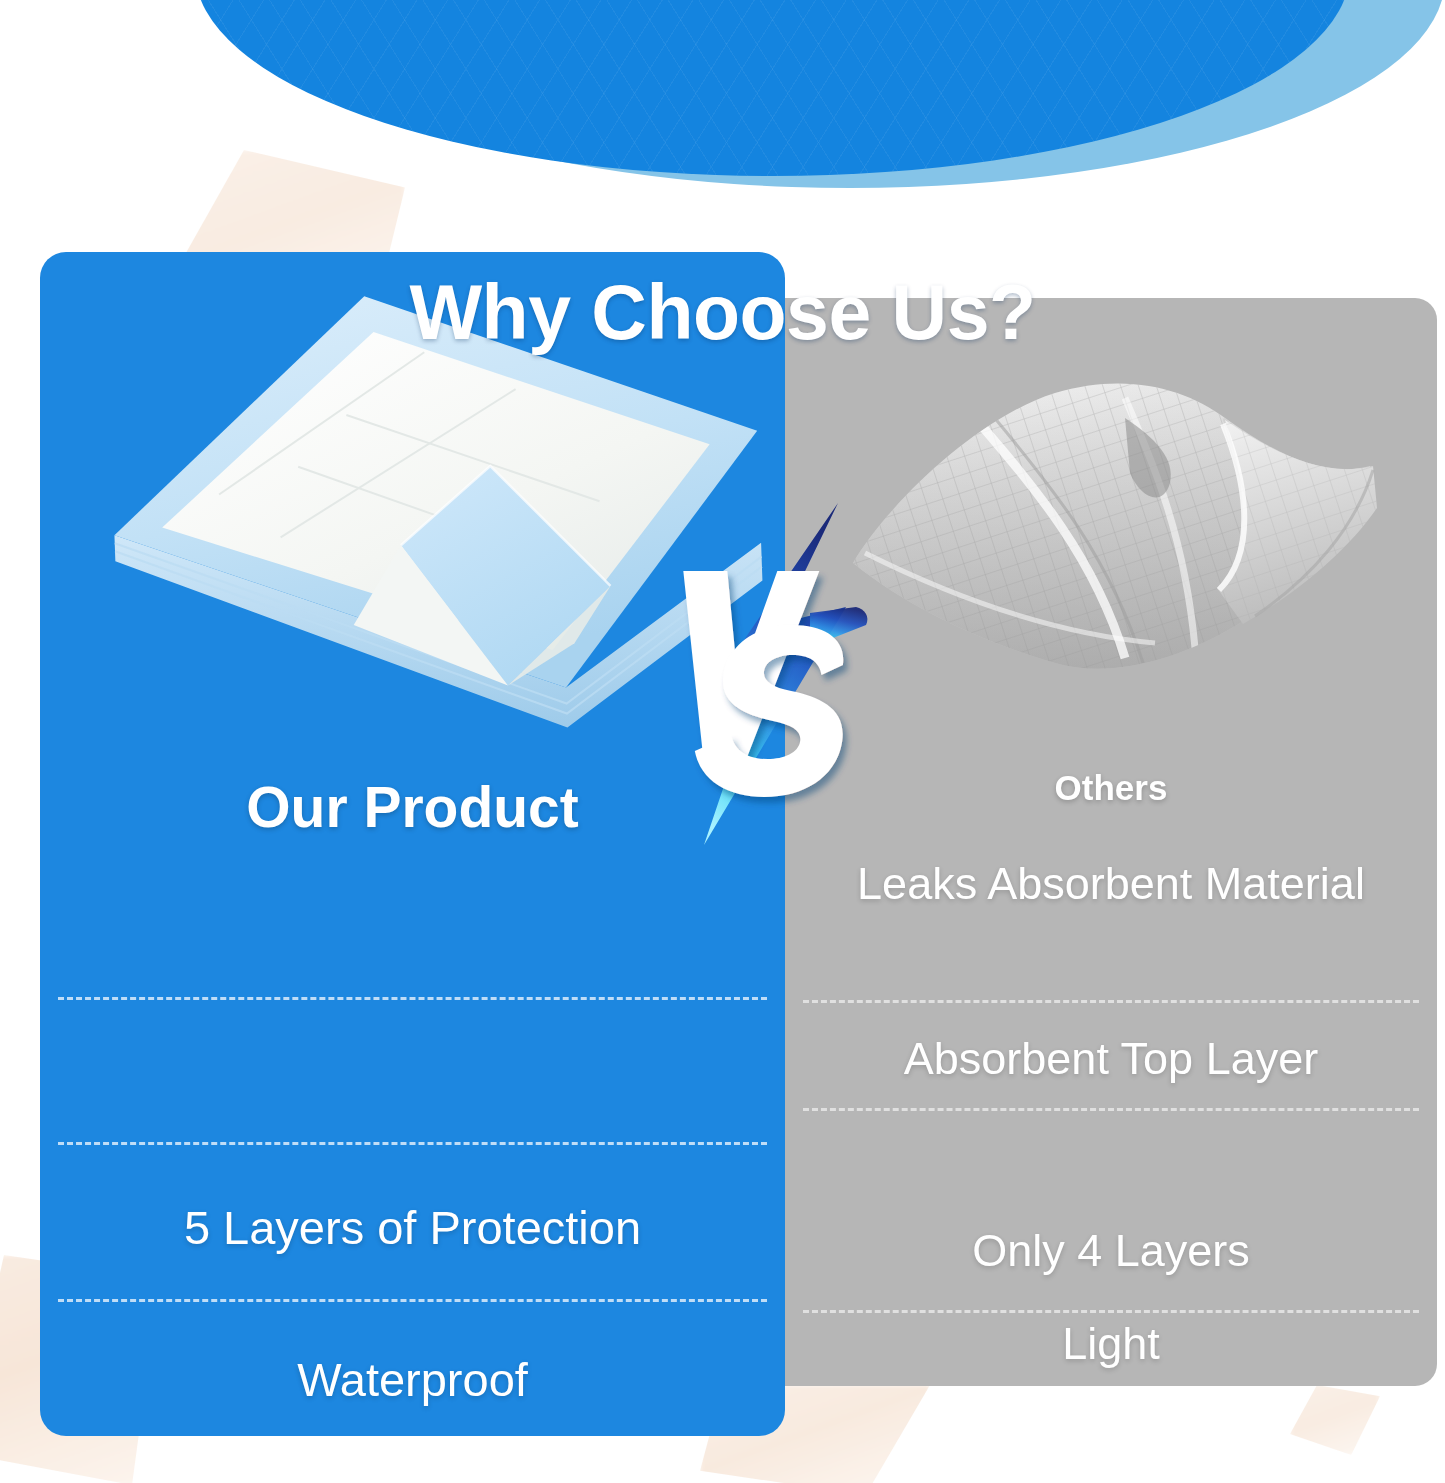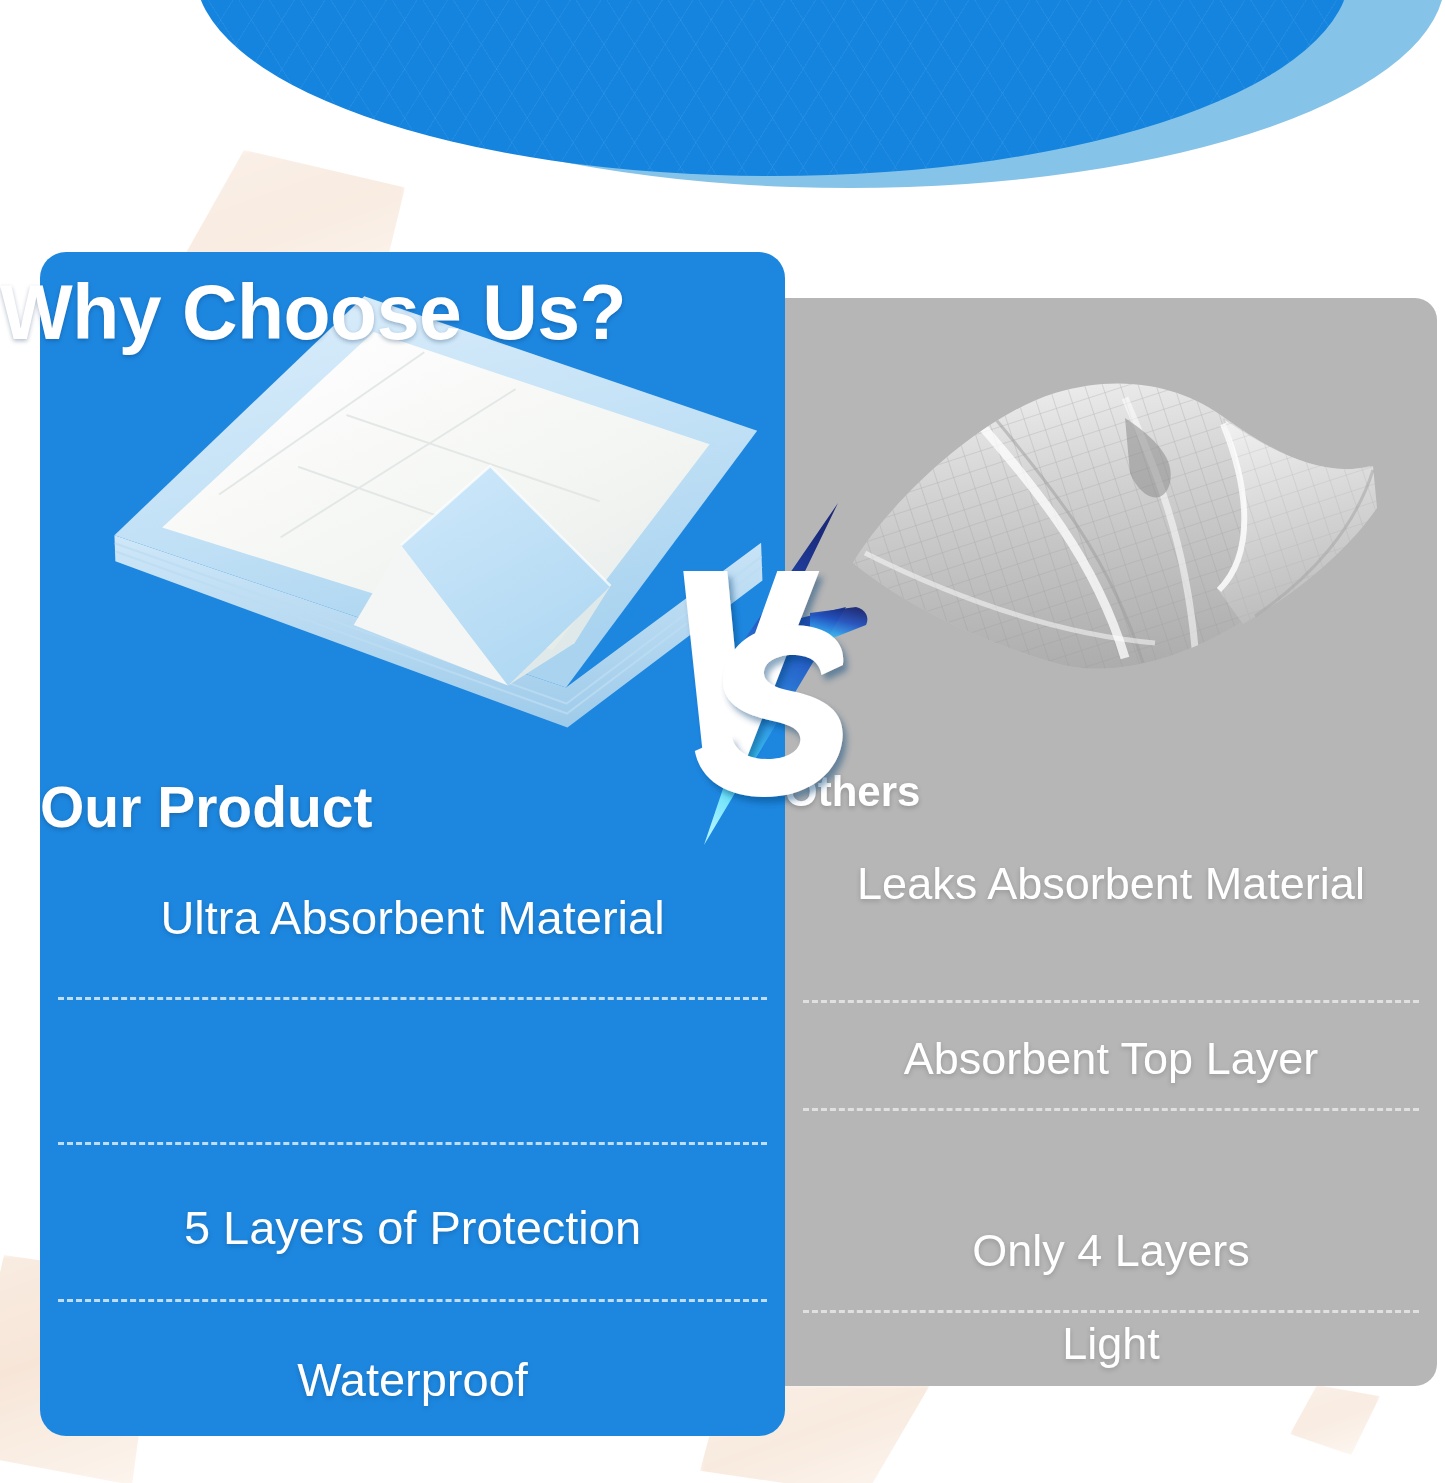--- a/index.html
+++ b/index.html
@@ -75,20 +75,21 @@
     position: absolute;
     inset: 0;
     background-image:
       repeating-linear-gradient(58deg, rgba(255,255,255,.055) 0 1px, rgba(255,255,255,0) 1px 26px),
       repeating-linear-gradient(-58deg, rgba(255,255,255,.055) 0 1px, rgba(255,255,255,0) 1px 26px);
   }
   .banner-title {
     position: absolute;
     left: 0; top: 268px;
     width: 1445px;
+    text-align: center;
     color: #ffffff;
     font-size: 77px;
     font-weight: bold;
     letter-spacing: -0.5px;
     text-shadow: 0 2px 4px rgba(0,40,85,.30);
     z-index: 6;
   }
 
   
   .panel {
@@ -121,32 +122,33 @@
   }
   .others-photo {
     left: 40px; top: 60px;
     width: 570px; height: 340px;
   }
 
   
   .col-head {
     position: absolute;
     width: 100%;
+    text-align: center;
     color: #ffffff;
     font-weight: bold;
     text-shadow: 0 2px 5px rgba(0,0,0,.22);
   }
   .ours-head {
     top: 522px;
     font-size: 57px;
     letter-spacing: 0px;
   }
   .others-head {
     top: 470px;
-    font-size: 42px;
+    font-size: 35px;
   }
   .feat {
     position: absolute;
     width: 100%;
     text-align: center;
     color: #ffffff;
     font-weight: normal;
     text-shadow: 0 2px 5px rgba(0,0,0,.18);
   }
   .ours-feat { font-size: 47px; }
@@ -291,21 +293,20 @@
       <path d="M200 170 L470 276" stroke="#e3e8e6" stroke-width="2" fill="none"></path>
 
       <path d="M300 252 L392 176 L508 300 L402 396 Z" fill="url(#foldBlue)"></path>
       <path d="M300 252 L402 396 L250 330 Z" fill="#f3f6f4"></path>
       <path d="M402 396 L508 300 L470 356 Z" fill="#e5ebe8" opacity=".9"></path>
       <path d="M300 252 L392 176 L508 300" stroke="#ffffff" stroke-width="2.5" fill="none" opacity=".7"></path>
     </svg>
 
     <div class="col-head ours-head">Our Product</div>
 
-    <div class="feat ours-feat" style="top:638px">Ultra Absorbent Material</div>
     <div class="divider" style="top:745px"></div>
 
     <div class="divider" style="top:890px"></div>
 
     <div class="feat ours-feat" style="top:948px">5 Layers of Protection</div>
     <div class="divider" style="top:1047px"></div>
 
     <div class="feat ours-feat" style="top:1100px">Waterproof</div>
   </div>
 

